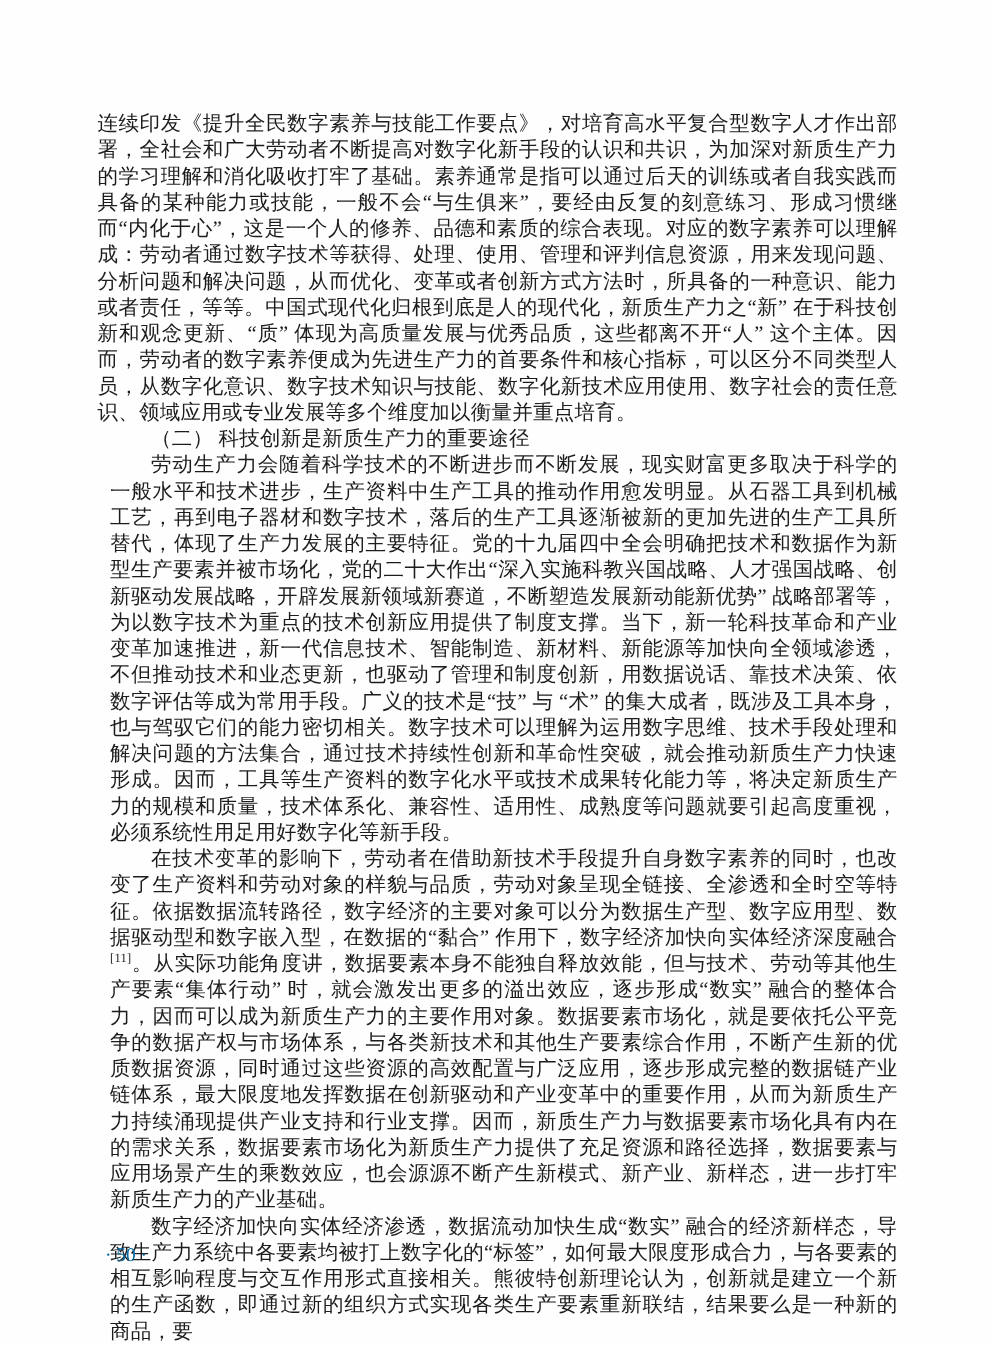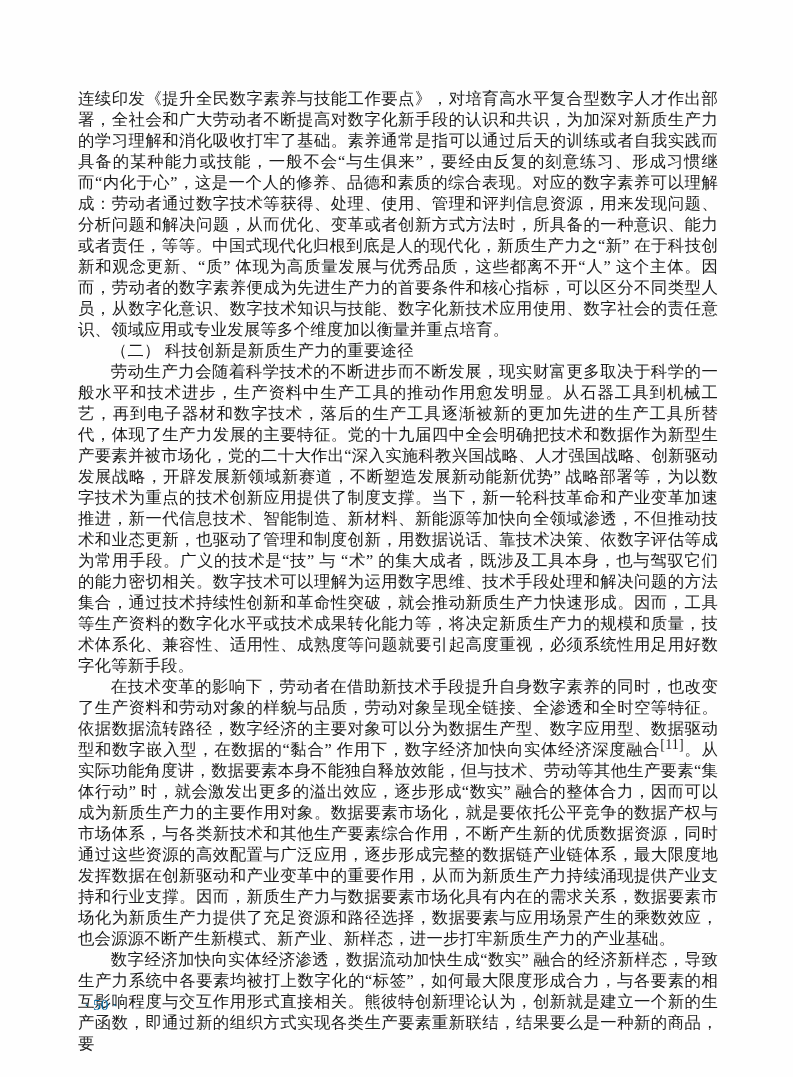--- a/index.html
+++ b/index.html
@@ -28,27 +28,28 @@
     text-align: justify;
     text-justify: inter-character;
     letter-spacing: 0.2px;
   }
   .text-body p {
     margin: 0;
     padding: 0;
   }
   .text-body p.indent {
     text-indent: 2em;
+    margin-left: 10px;
   }
   .text-body p.heading {
     text-indent: 2em;
     font-weight: normal;
   }
   .text-body sup {
-    font-size: 14px;
+    font-size: 10px;
     line-height: 0;
     vertical-align: super;
   }
   .page-number {
     position: absolute;
     left: 84px;
     top: 994px;
     font-size: 15.5px;
     line-height: 21px;
     color: #0369a1;

